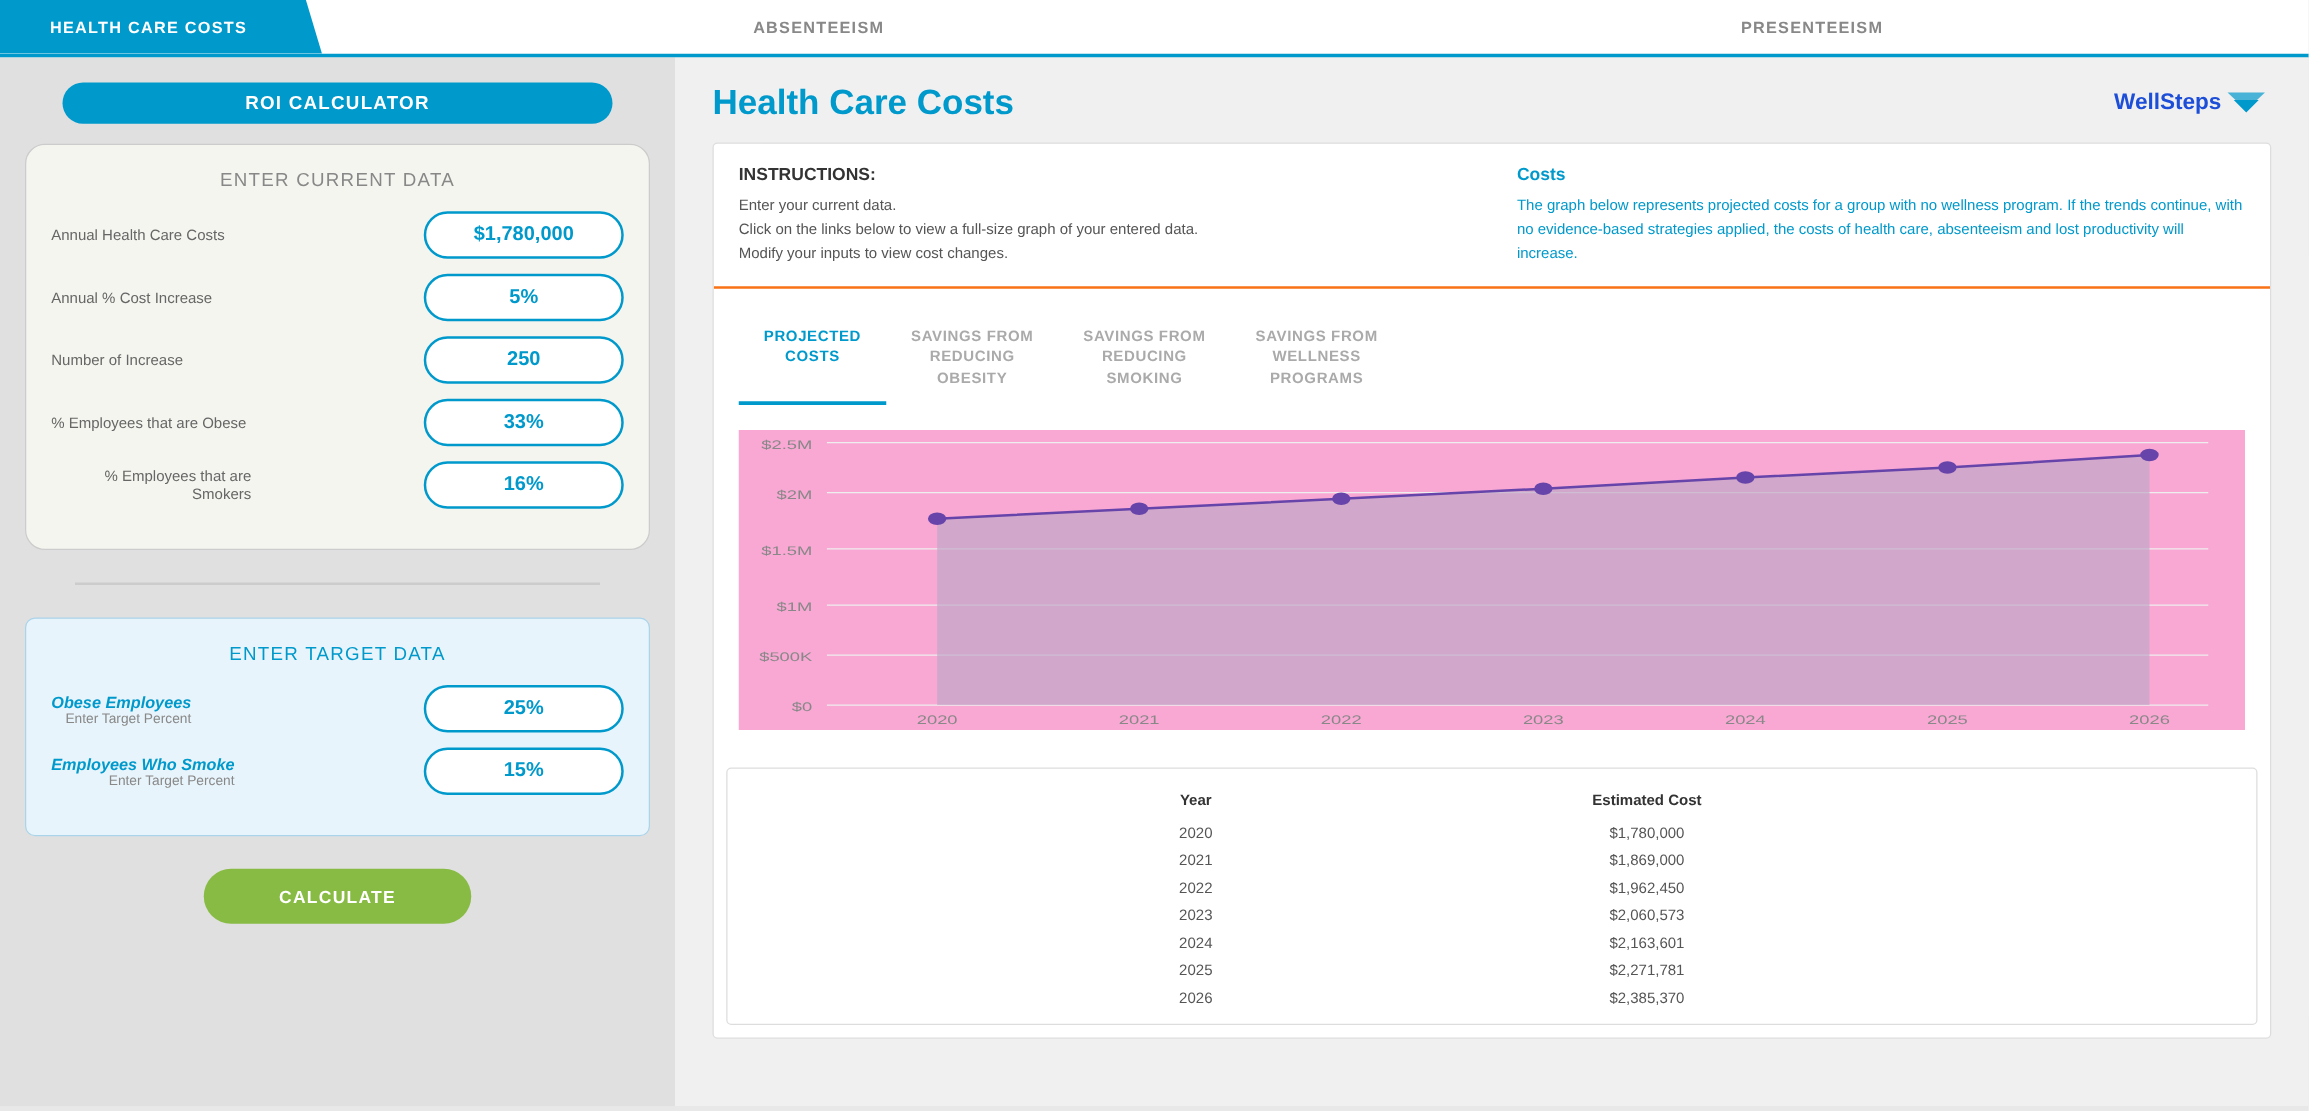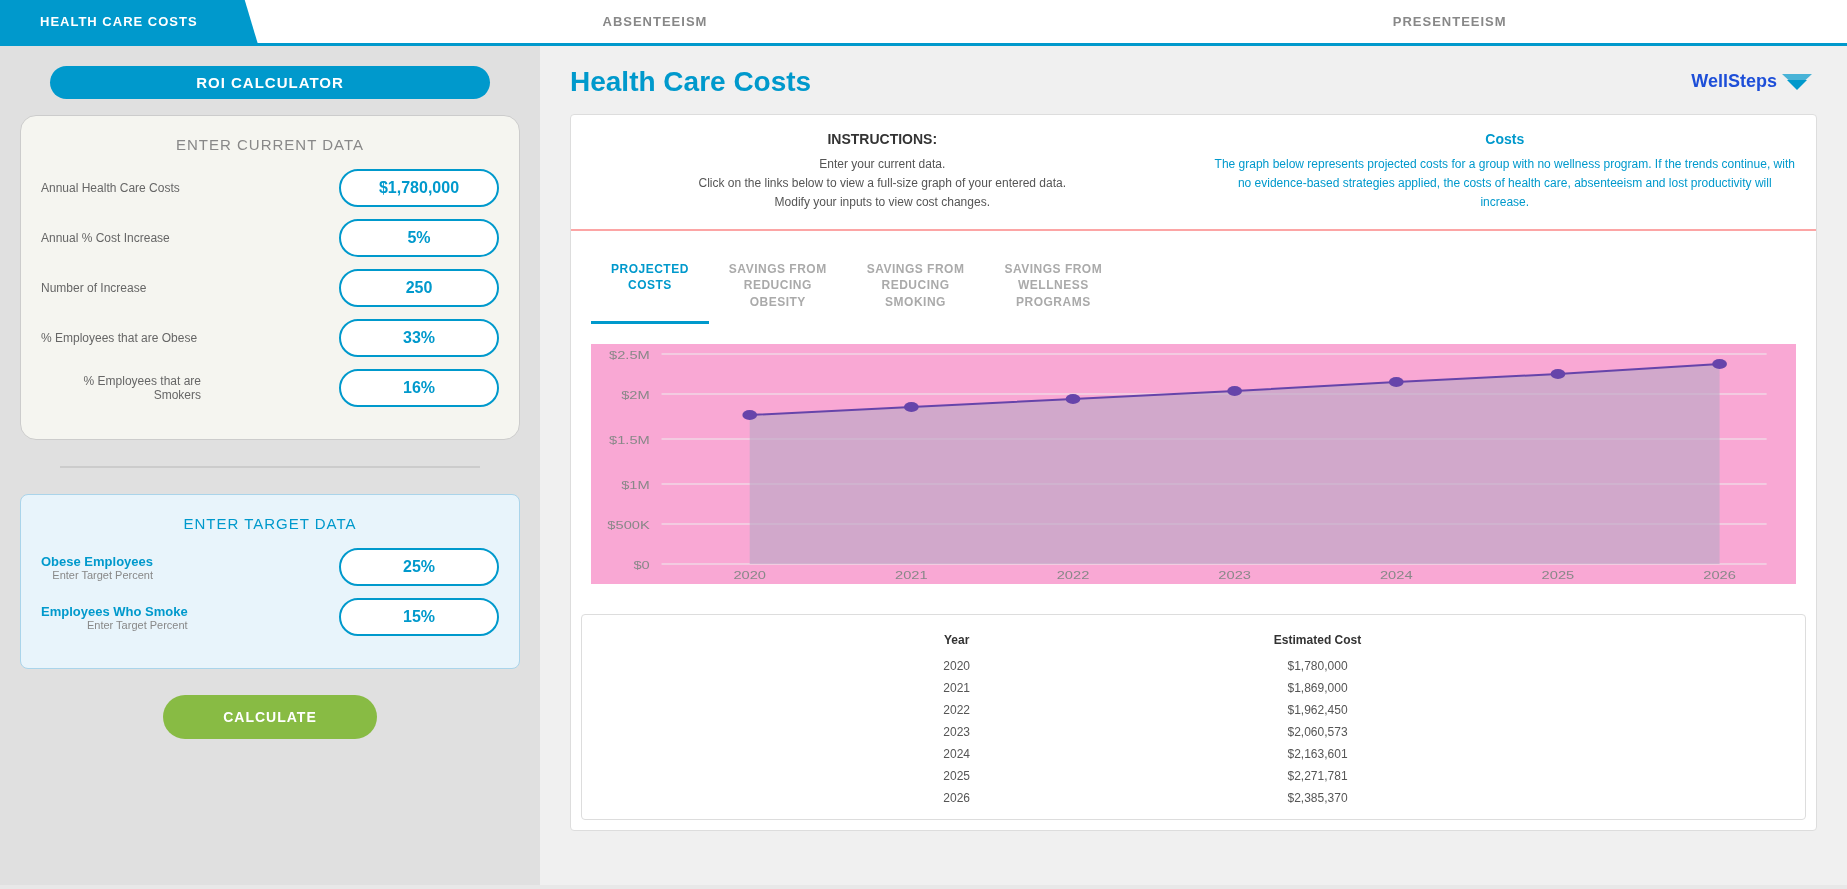--- a/index.html
+++ b/index.html
@@ -112,20 +112,21 @@
       align-items: center;
       justify-content: space-between;
       margin-bottom: 12px;
     }
     .target-name {
       font-weight: bold;
       color: #0099cc;
       font-size: 13px;
       text-align: right;
       max-width: 160px;
+      font-style: italic;
     }
     .target-sub {
       color: #888;
       font-size: 11px;
     }
     .target-label-group {
       text-align: right;
       max-width: 160px;
     }
 
@@ -174,24 +175,23 @@
     .content-box {
       background: #fff;
       border: 1px solid #ddd;
       border-radius: 4px;
       padding: 0;
       overflow: hidden;
     }
 
     .instructions-section {
       display: flex;
-      border-bottom: 2px solid #fca5a5;
+      border-bottom: 2px solid #f97316;
       padding: 16px 20px;
       gap: 40px;
-      text-align: center;
     }
     .instructions-left { flex: 1; }
     .instructions-right { flex: 1; }
     .instr-title {
       font-weight: bold;
       font-size: 14px;
       color: #333;
       margin-bottom: 8px;
     }
     .instr-text {

